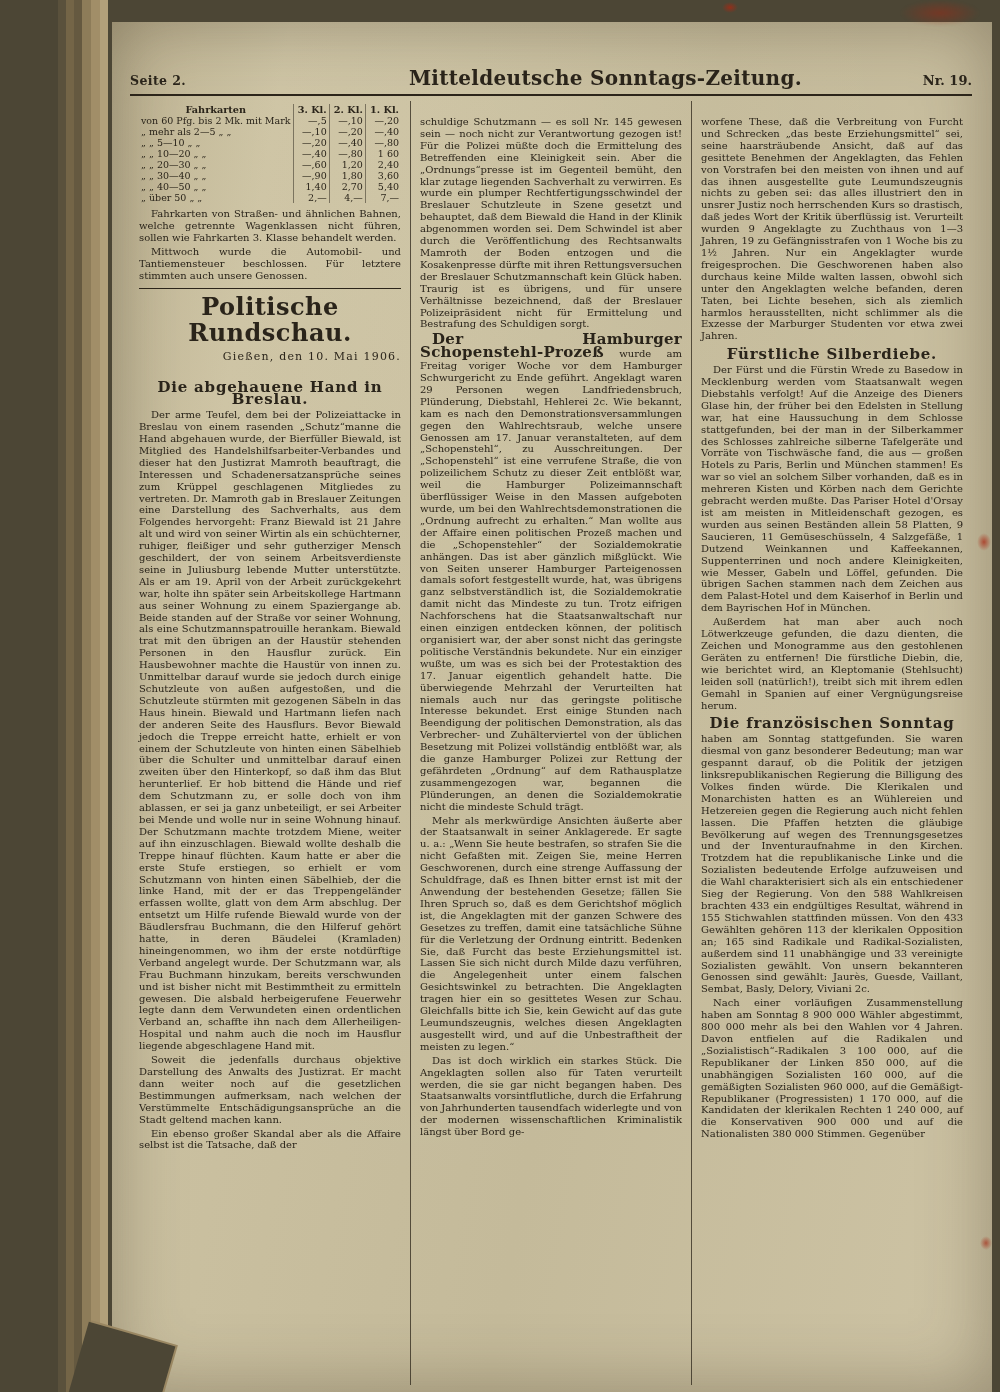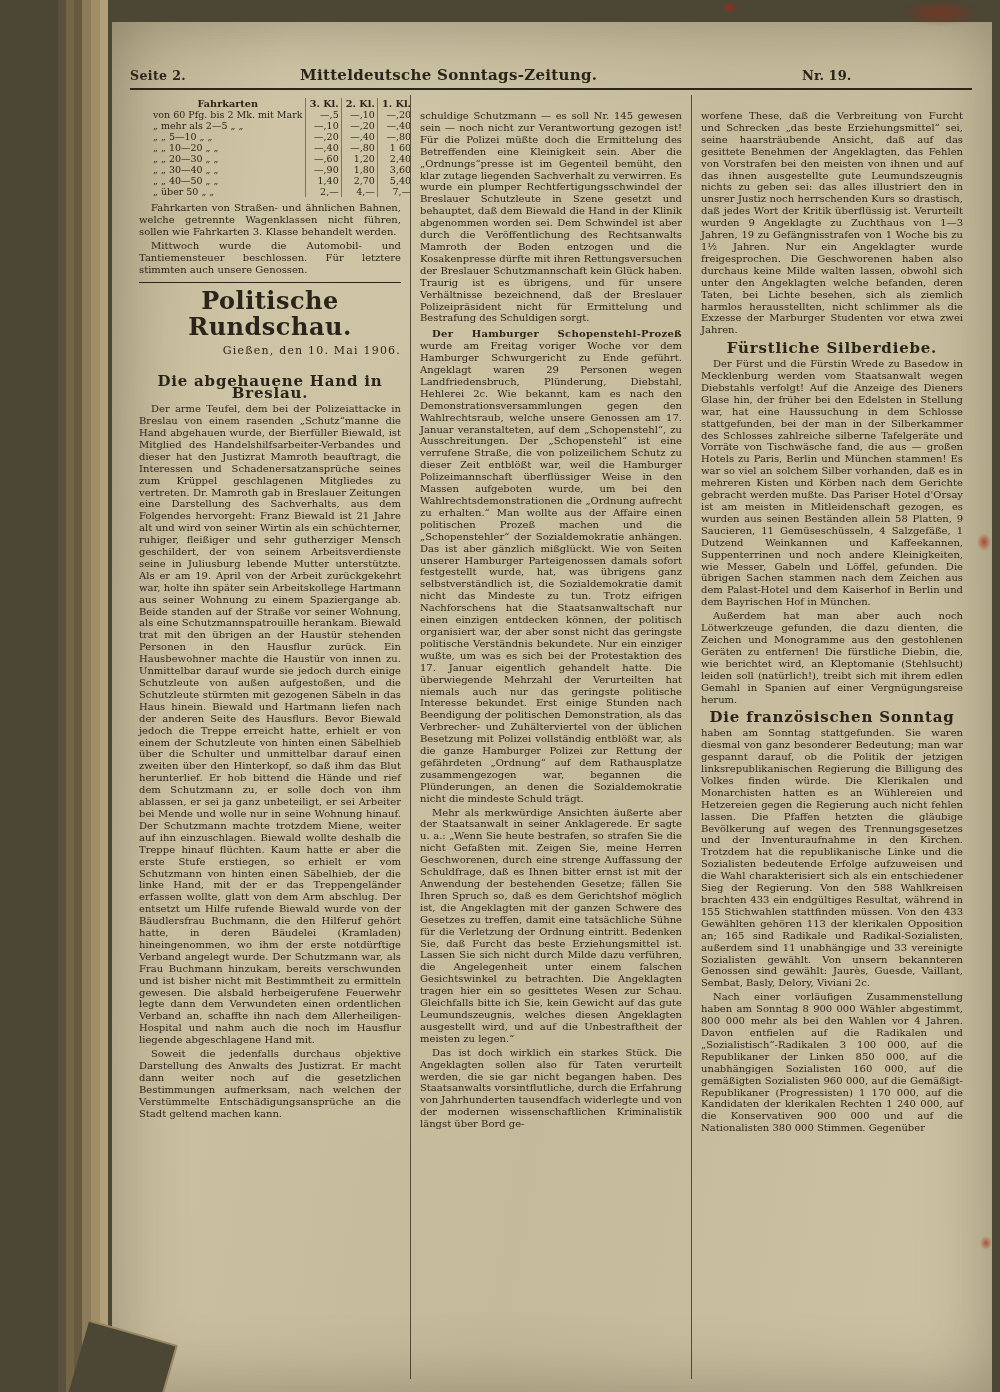--- a/index.html
+++ b/index.html
@@ -23,33 +23,33 @@
     background:
       radial-gradient(ellipse at 35% 15%, rgba(255,250,225,0.10), transparent 60%),
       linear-gradient(100deg,#bbb08f 0%,#cbc1a1 16%,#c4ba9a 55%,#cdc3a4 100%);
     box-shadow: inset 0 0 70px rgba(60,48,28,.38);
     padding:44px 20px 0 18px;
     box-sizing:border-box;
     color:#2a241a;
   }
   .masthead{display:flex;align-items:baseline;}
   .ph-left{width:170px;font-weight:bold;font-size:12.5px;letter-spacing:.4px;}
-  .ph-center{flex:1;text-align:left;font-weight:bold;font-size:15px;letter-spacing:.3px;}
-  .ph-right{width:170px;font-weight:bold;font-size:13px;}
+  .ph-center{flex:1;text-align:right;font-weight:bold;font-size:20px;letter-spacing:.3px;}
+  .ph-right{width:170px;text-align:right;font-weight:bold;font-size:13px;}
   .header-rule{border-top:2px solid #2c251a;margin-top:4px;}
   .columns{display:flex;margin-top:5px;height:1284px;}
   .col{flex:1;padding:3px 9px 0 9px;overflow:hidden;
        font-size:10px;line-height:11.9px;text-align:justify;}
   .col + .col{border-left:1px solid rgba(44,37,26,.75);}
   .paras p{margin:0 0 2px 0;text-indent:12px;}
   .paras.cont p:first-child{text-indent:0;margin-top:12px;}
   .runin{margin:4px 0 2px 0;text-indent:12px;}
-  .runin-title{font-size:10px;letter-spacing:.3px;}
+  .runin-title{font-size:15px;letter-spacing:.3px;}
   .lead{margin:0 0 2px 0;text-indent:0;}
-  .fare-table{width:100%;border-collapse:collapse;font-size:9.5px;line-height:11px;margin:0 0 5px 12px;}
+  .fare-table{width:100%;border-collapse:collapse;font-size:9.5px;line-height:11px;margin:0 0 5px 0;}
   .fare-table th{font-weight:bold;font-size:9.7px;padding:0 2px;}
   .fare-table th.t-label{text-align:center;}
   .fare-table td{padding:0 2px;white-space:nowrap;}
   .fare-table td:first-child{text-align:left;}
   .fare-table td:not(:first-child), .fare-table th:not(.t-label){
     text-align:right;width:36px;border-left:1px solid rgba(40,33,24,.5);}
   .section-rule{border-top:1.4px solid #2c251a;margin:7px 0 5px 0;}
   .section-title{font-size:24px;font-weight:bold;text-align:center;
     margin:2px 0 5px 0;letter-spacing:.5px;line-height:26px;}
   .dateline{text-align:right;font-size:11px;letter-spacing:1.2px;margin:0 0 19px 0;}
@@ -160,20 +160,21 @@
             <p>Mittwoch wurde die Automobil- und Tantiemensteuer beschlossen. Für letztere stimmten auch unsere Genossen.</p>
           </div>
 
         <div class="section-rule"></div>
         <h1 class="section-title">Politische Rundschau.</h1>
         <div class="dateline">Gießen, den 10. Mai 1906.</div>
         <h2 class="subhead">Die abgehauene Hand in Breslau.</h2>
         <div class="paras">
             <p>Der arme Teufel, dem bei der Polizeiattacke in Breslau von einem rasenden „Schutz“manne die Hand abgehauen wurde, der Bierfüller Biewald, ist Mitglied des Handelshilfsarbeiter-Verbandes und dieser hat den Justizrat Mamroth beauftragt, die Interessen und Schadenersatzansprüche seines zum Krüppel geschlagenen Mitgliedes zu vertreten. Dr. Mamroth gab in Breslauer Zeitungen eine Darstellung des Sachverhalts, aus dem Folgendes hervorgeht: Franz Biewald ist 21 Jahre alt und wird von seiner Wirtin als ein schüchterner, ruhiger, fleißiger und sehr gutherziger Mensch geschildert, der von seinem Arbeitsverdienste seine in Juliusburg lebende Mutter unterstützte. Als er am 19. April von der Arbeit zurückgekehrt war, holte ihn später sein Arbeitskollege Hartmann aus seiner Wohnung zu einem Spaziergange ab. Beide standen auf der Straße vor seiner Wohnung, als eine Schutzmannspatrouille herankam. Biewald trat mit den übrigen an der Haustür stehenden Personen in den Hausflur zurück. Ein Hausbewohner machte die Haustür von innen zu. Unmittelbar darauf wurde sie jedoch durch einige Schutzleute von außen aufgestoßen, und die Schutzleute stürmten mit gezogenen Säbeln in das Haus hinein. Biewald und Hartmann liefen nach der anderen Seite des Hausflurs. Bevor Biewald jedoch die Treppe erreicht hatte, erhielt er von einem der Schutzleute von hinten einen Säbelhieb über die Schulter und unmittelbar darauf einen zweiten über den Hinterkopf, so daß ihm das Blut herunterlief. Er hob bittend die Hände und rief dem Schutzmann zu, er solle doch von ihm ablassen, er sei ja ganz unbeteiligt, er sei Arbeiter bei Mende und wolle nur in seine Wohnung hinauf. Der Schutzmann machte trotzdem Miene, weiter auf ihn einzuschlagen. Biewald wollte deshalb die Treppe hinauf flüchten. Kaum hatte er aber die erste Stufe erstiegen, so erhielt er vom Schutzmann von hinten einen Säbelhieb, der die linke Hand, mit der er das Treppengeländer erfassen wollte, glatt von dem Arm abschlug. Der entsetzt um Hilfe rufende Biewald wurde von der Bäudlersfrau Buchmann, die den Hilferuf gehört hatte, in deren Bäudelei (Kramladen) hineingenommen, wo ihm der erste notdürftige Verband angelegt wurde. Der Schutzmann war, als Frau Buchmann hinzukam, bereits verschwunden und ist bisher nicht mit Bestimmtheit zu ermitteln gewesen. Die alsbald herbeigerufene Feuerwehr legte dann dem Verwundeten einen ordentlichen Verband an, schaffte ihn nach dem Allerheiligen-Hospital und nahm auch die noch im Hausflur liegende abgeschlagene Hand mit.</p>
             <p>Soweit die jedenfalls durchaus objektive Darstellung des Anwalts des Justizrat. Er macht dann weiter noch auf die gesetzlichen Bestimmungen aufmerksam, nach welchen der Verstümmelte Entschädigungsansprüche an die Stadt geltend machen kann.</p>
+            <p>Ein ebenso großer Skandal aber als die Affaire selbst ist die Tatsache, daß der</p>
           </div>
       </div>
 
       <div class="col">
         <div class="paras cont">
             <p>schuldige Schutzmann — es soll Nr. 145 gewesen sein — noch nicht zur Verantwortung gezogen ist! Für die Polizei müßte doch die Ermittelung des Betreffenden eine Kleinigkeit sein. Aber die „Ordnungs“presse ist im Gegenteil bemüht, den klar zutage liegenden Sachverhalt zu verwirren. Es wurde ein plumper Rechtfertigungsschwindel der Breslauer Schutzleute in Szene gesetzt und behauptet, daß dem Biewald die Hand in der Klinik abgenommen worden sei. Dem Schwindel ist aber durch die Veröffentlichung des Rechtsanwalts Mamroth der Boden entzogen und die Kosakenpresse dürfte mit ihren Rettungsversuchen der Breslauer Schutzmannschaft kein Glück haben. Traurig ist es übrigens, und für unsere Verhältnisse bezeichnend, daß der Breslauer Polizeipräsident nicht für Ermittelung und Bestrafung des Schuldigen sorgt.</p>
           </div>
         <p class="runin"><b class="runin-title">Der Hamburger Schopenstehl-Prozeß</b> <span>wurde am Freitag voriger Woche vor dem Hamburger Schwurgericht zu Ende geführt. Angeklagt waren 29 Personen wegen Landfriedensbruch, Plünderung, Diebstahl, Hehlerei 2c. Wie bekannt, kam es nach den Demonstrationsversammlungen gegen den Wahlrechtsraub, welche unsere Genossen am 17. Januar veranstalteten, auf dem „Schopenstehl“, zu Ausschreitungen. Der „Schopenstehl“ ist eine verrufene Straße, die von polizeilichem Schutz zu dieser Zeit entblößt war, weil die Hamburger Polizeimannschaft überflüssiger Weise in den Massen aufgeboten wurde, um bei den Wahlrechtsdemonstrationen die „Ordnung aufrecht zu erhalten.“ Man wollte aus der Affaire einen politischen Prozeß machen und die „Schopenstehler“ der Sozialdemokratie anhängen. Das ist aber gänzlich mißglückt. Wie von Seiten unserer Hamburger Parteigenossen damals sofort festgestellt wurde, hat, was übrigens ganz selbstverständlich ist, die Sozialdemokratie damit nicht das Mindeste zu tun. Trotz eifrigen Nachforschens hat die Staatsanwaltschaft nur einen einzigen entdecken können, der politisch organisiert war, der aber sonst nicht das geringste politische Verständnis bekundete. Nur ein einziger wußte, um was es sich bei der Protestaktion des 17. Januar eigentlich gehandelt hatte. Die überwiegende Mehrzahl der Verurteilten hat niemals auch nur das geringste politische Interesse bekundet. Erst einige Stunden nach Beendigung der politischen Demonstration, als das Verbrecher- und Zuhälterviertel von der üblichen Besetzung mit Polizei vollständig entblößt war, als die ganze Hamburger Polizei zur Rettung der gefährdeten „Ordnung“ auf dem Rathausplatze zusammengezogen war, begannen die Plünderungen, an denen die Sozialdemokratie nicht die mindeste Schuld trägt.</span></p>
         <div class="paras">
             <p>Mehr als merkwürdige Ansichten äußerte aber der Staatsanwalt in seiner Anklagerede. Er sagte u. a.: „Wenn Sie heute bestrafen, so strafen Sie die nicht Gefaßten mit. Zeigen Sie, meine Herren Geschworenen, durch eine strenge Auffassung der Schuldfrage, daß es Ihnen bitter ernst ist mit der Anwendung der bestehenden Gesetze; fällen Sie Ihren Spruch so, daß es dem Gerichtshof möglich ist, die Angeklagten mit der ganzen Schwere des Gesetzes zu treffen, damit eine tatsächliche Sühne für die Verletzung der Ordnung eintritt. Bedenken Sie, daß Furcht das beste Erziehungsmittel ist. Lassen Sie sich nicht durch Milde dazu verführen, die Angelegenheit unter einem falschen Gesichtswinkel zu betrachten. Die Angeklagten tragen hier ein so gesittetes Wesen zur Schau. Gleichfalls bitte ich Sie, kein Gewicht auf das gute Leumundszeugnis, welches diesen Angeklagten ausgestellt wird, und auf die Unbestraftheit der meisten zu legen.“</p>

